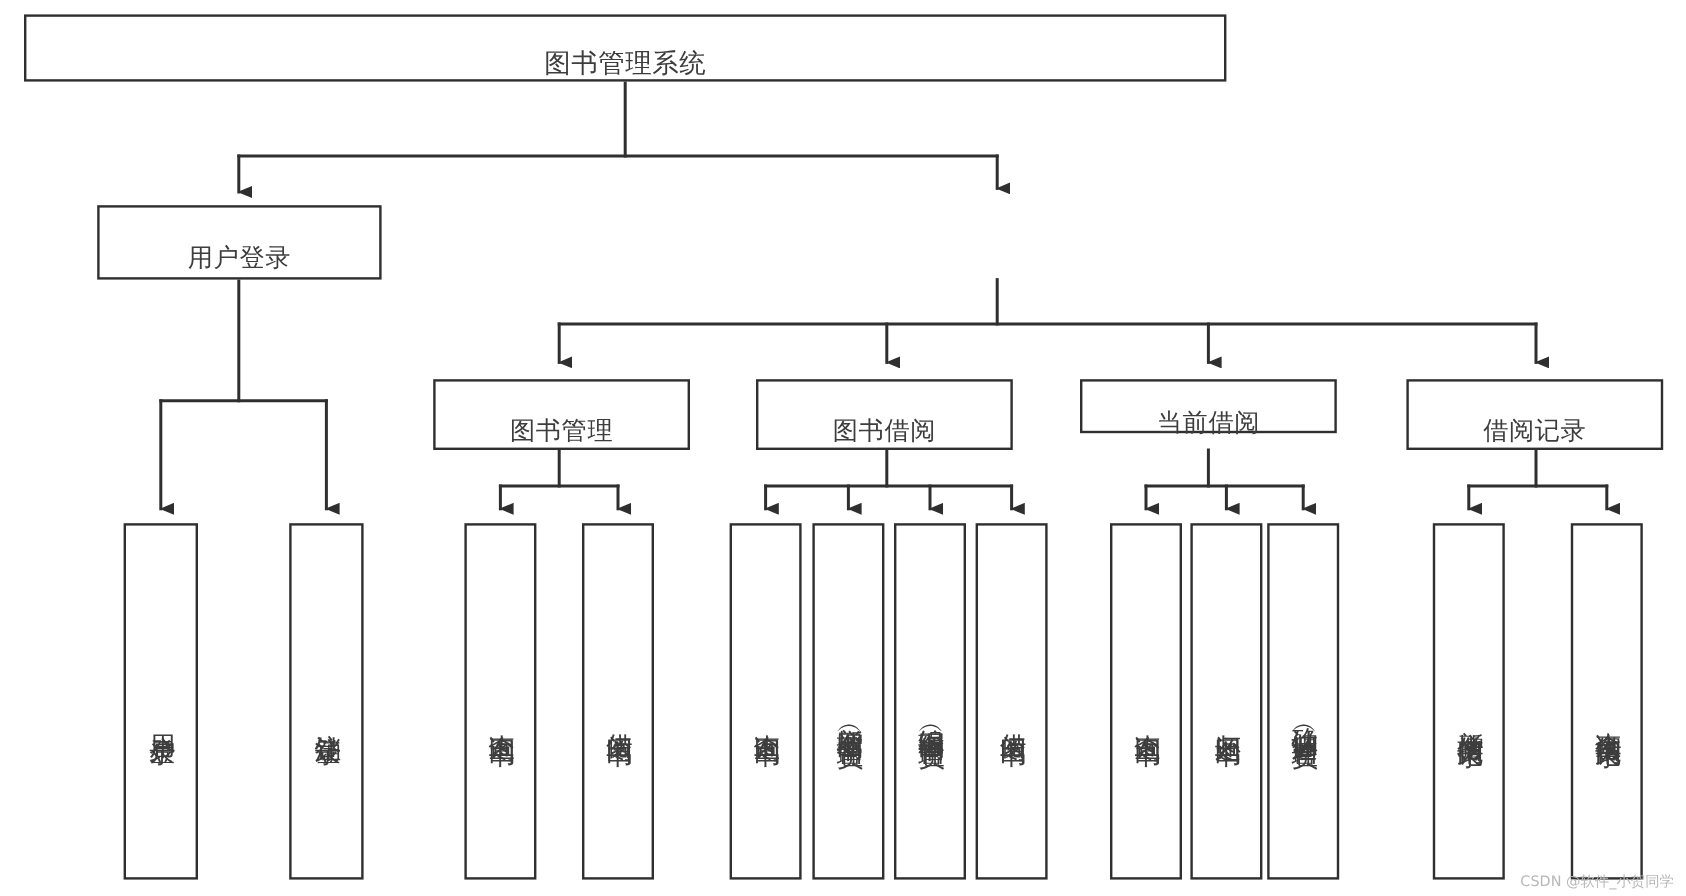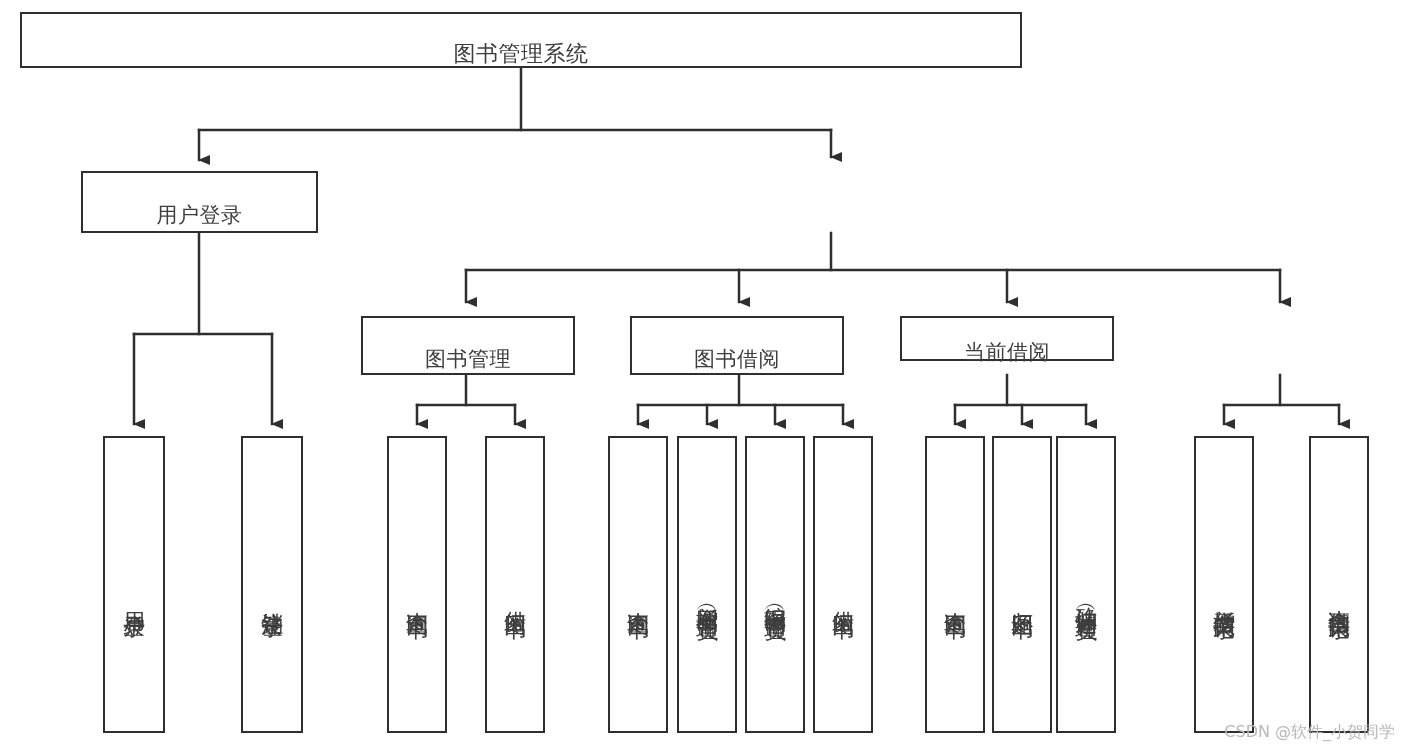--- a/index.html
+++ b/index.html
@@ -52,21 +52,21 @@
     font-size:22px;
     line-height:1.12;
     letter-spacing:2px;
     max-height:276px;
   }
 
   
   #watermark{
     position:absolute;
     right:10px;bottom:4px;
-    font-size:16px;
+    font-size:12px;
     color:#b9b9b9;
     z-index:5;
     white-space:nowrap;
     font-family:"DejaVu Sans","Liberation Sans",sans-serif;
   }
 </style>
 </head>
 <body>
 
 <div id="canvas">
@@ -136,20 +136,23 @@
   </div>
 
   <div class="node h" style="left:630px;top:316px;width:214px;height:59px;text-align:right;">
     <span class="lbl">图书借阅</span>
   </div>
 
   <div class="node h" style="left:900px;top:316px;width:214px;height:45px;">
     <span class="lbl">当前借阅</span>
   </div>
 
+  <div class="node h" style="left:1172px;top:316px;width:214px;height:59px;">
+    <span class="lbl">借阅记录</span>
+  </div>
 
   <div class="node v" style="left:103px;top:436px;width:62px;height:297px;">
     <span class="lbl">用户登录</span>
   </div>
 
   <div class="node v" style="left:241px;top:436px;width:62px;height:297px;">
     <span class="lbl">注销登录</span>
   </div>
 
   <div class="node v" style="left:387px;top:436px;width:60px;height:297px;">

